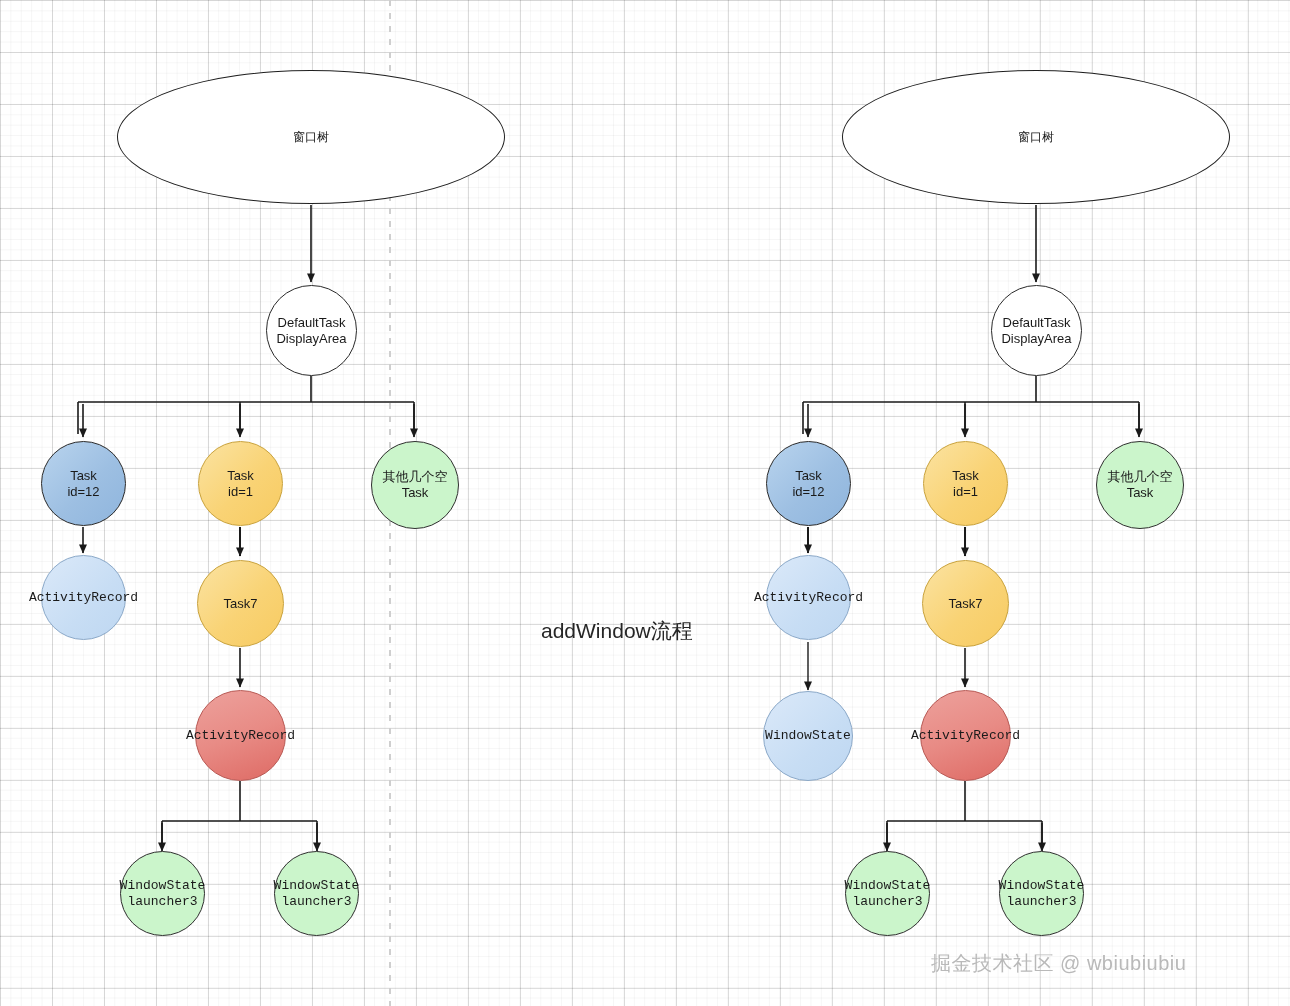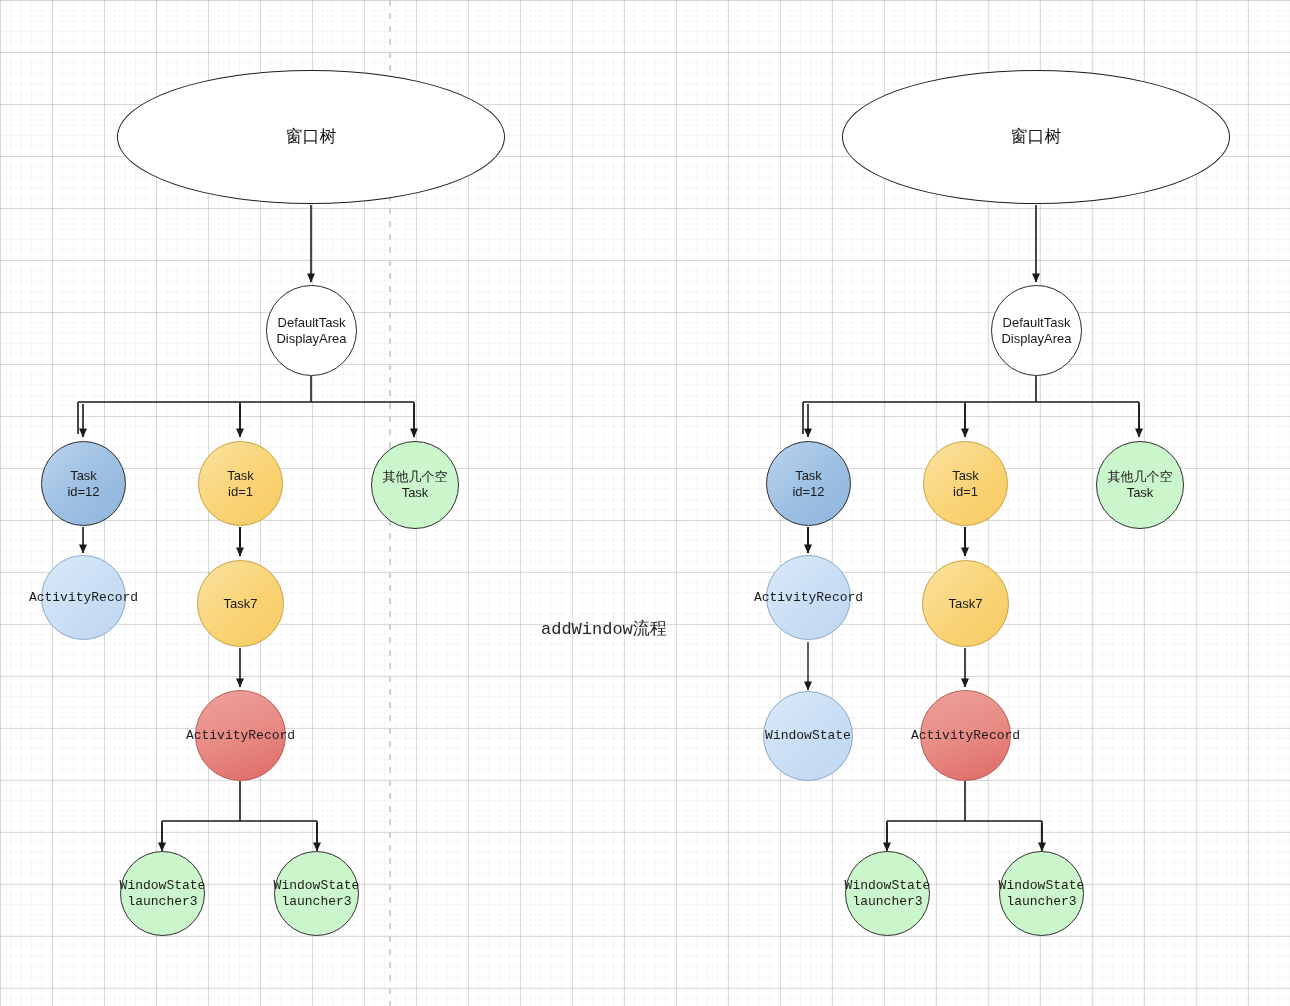--- a/index.html
+++ b/index.html
@@ -29,43 +29,42 @@
     text-align:center;
     color:#1a1a1a;
     box-sizing:border-box;
     white-space:nowrap;
     line-height:1.2;
   }
   .ellipse{
     border:1.4px solid #1f1f1f;
     border-radius:50%;
     background:#ffffff;
-    font-size:17px;
+    font-size:12px;
   }
   .circ{
     border-radius:50%;
     border:1.2px solid #2a2a2a;
     font-size:13px;
   }
   .c-white{background:#ffffff;}
   .c-blue{background:linear-gradient(135deg,#b9d4ee 0%,#9dbfe2 55%,#8fb5dd 100%);}
   .c-lightblue{background:linear-gradient(135deg,#dbe9f9 0%,#c7ddf4 60%,#bed7f1 100%);border-color:#8aa8c8;}
   .c-yellow{background:linear-gradient(135deg,#fbe3a2 0%,#f9d375 55%,#f7cb62 100%);border-color:#c9a23c;}
   .c-green{background:#cbf5cb;border-color:#2f2f2f;}
   .c-red{background:linear-gradient(160deg,#eda19c 0%,#e88b85 50%,#de6a64 100%);border-color:#b85a55;}
 
   .node .lbl{display:block;}
   .overflow{overflow:visible;font-family:Liberation Mono, monospace;}
 
   #center-label{
     position:absolute;
-    font-size:17px;
+    font-size:21px;
     color:#262626;
     white-space:nowrap;
-    font-family:Liberation Mono, monospace;
   }
   #watermark{
     position:absolute;
     font-size:20px;
     color:#b9b9b9;
     white-space:nowrap;
     letter-spacing:0.5px;
   }
 </style>
 </head>
@@ -232,14 +231,15 @@
 
   <div class="node circ c-green" style="left:1096px;top:441px;width:88px;height:88px;">
     <span>
       <span class="lbl">其他几个空</span>
       <span class="lbl">Task</span>
     </span>
   </div>
 
   <div id="center-label" style="left:541px;top:617px;">addWindow流程</div>
 
+  <div id="watermark" style="left:931px;top:950px;">掘金技术社区 @ wbiubiubiu</div>
 
 </div>
 
 </body></html>

